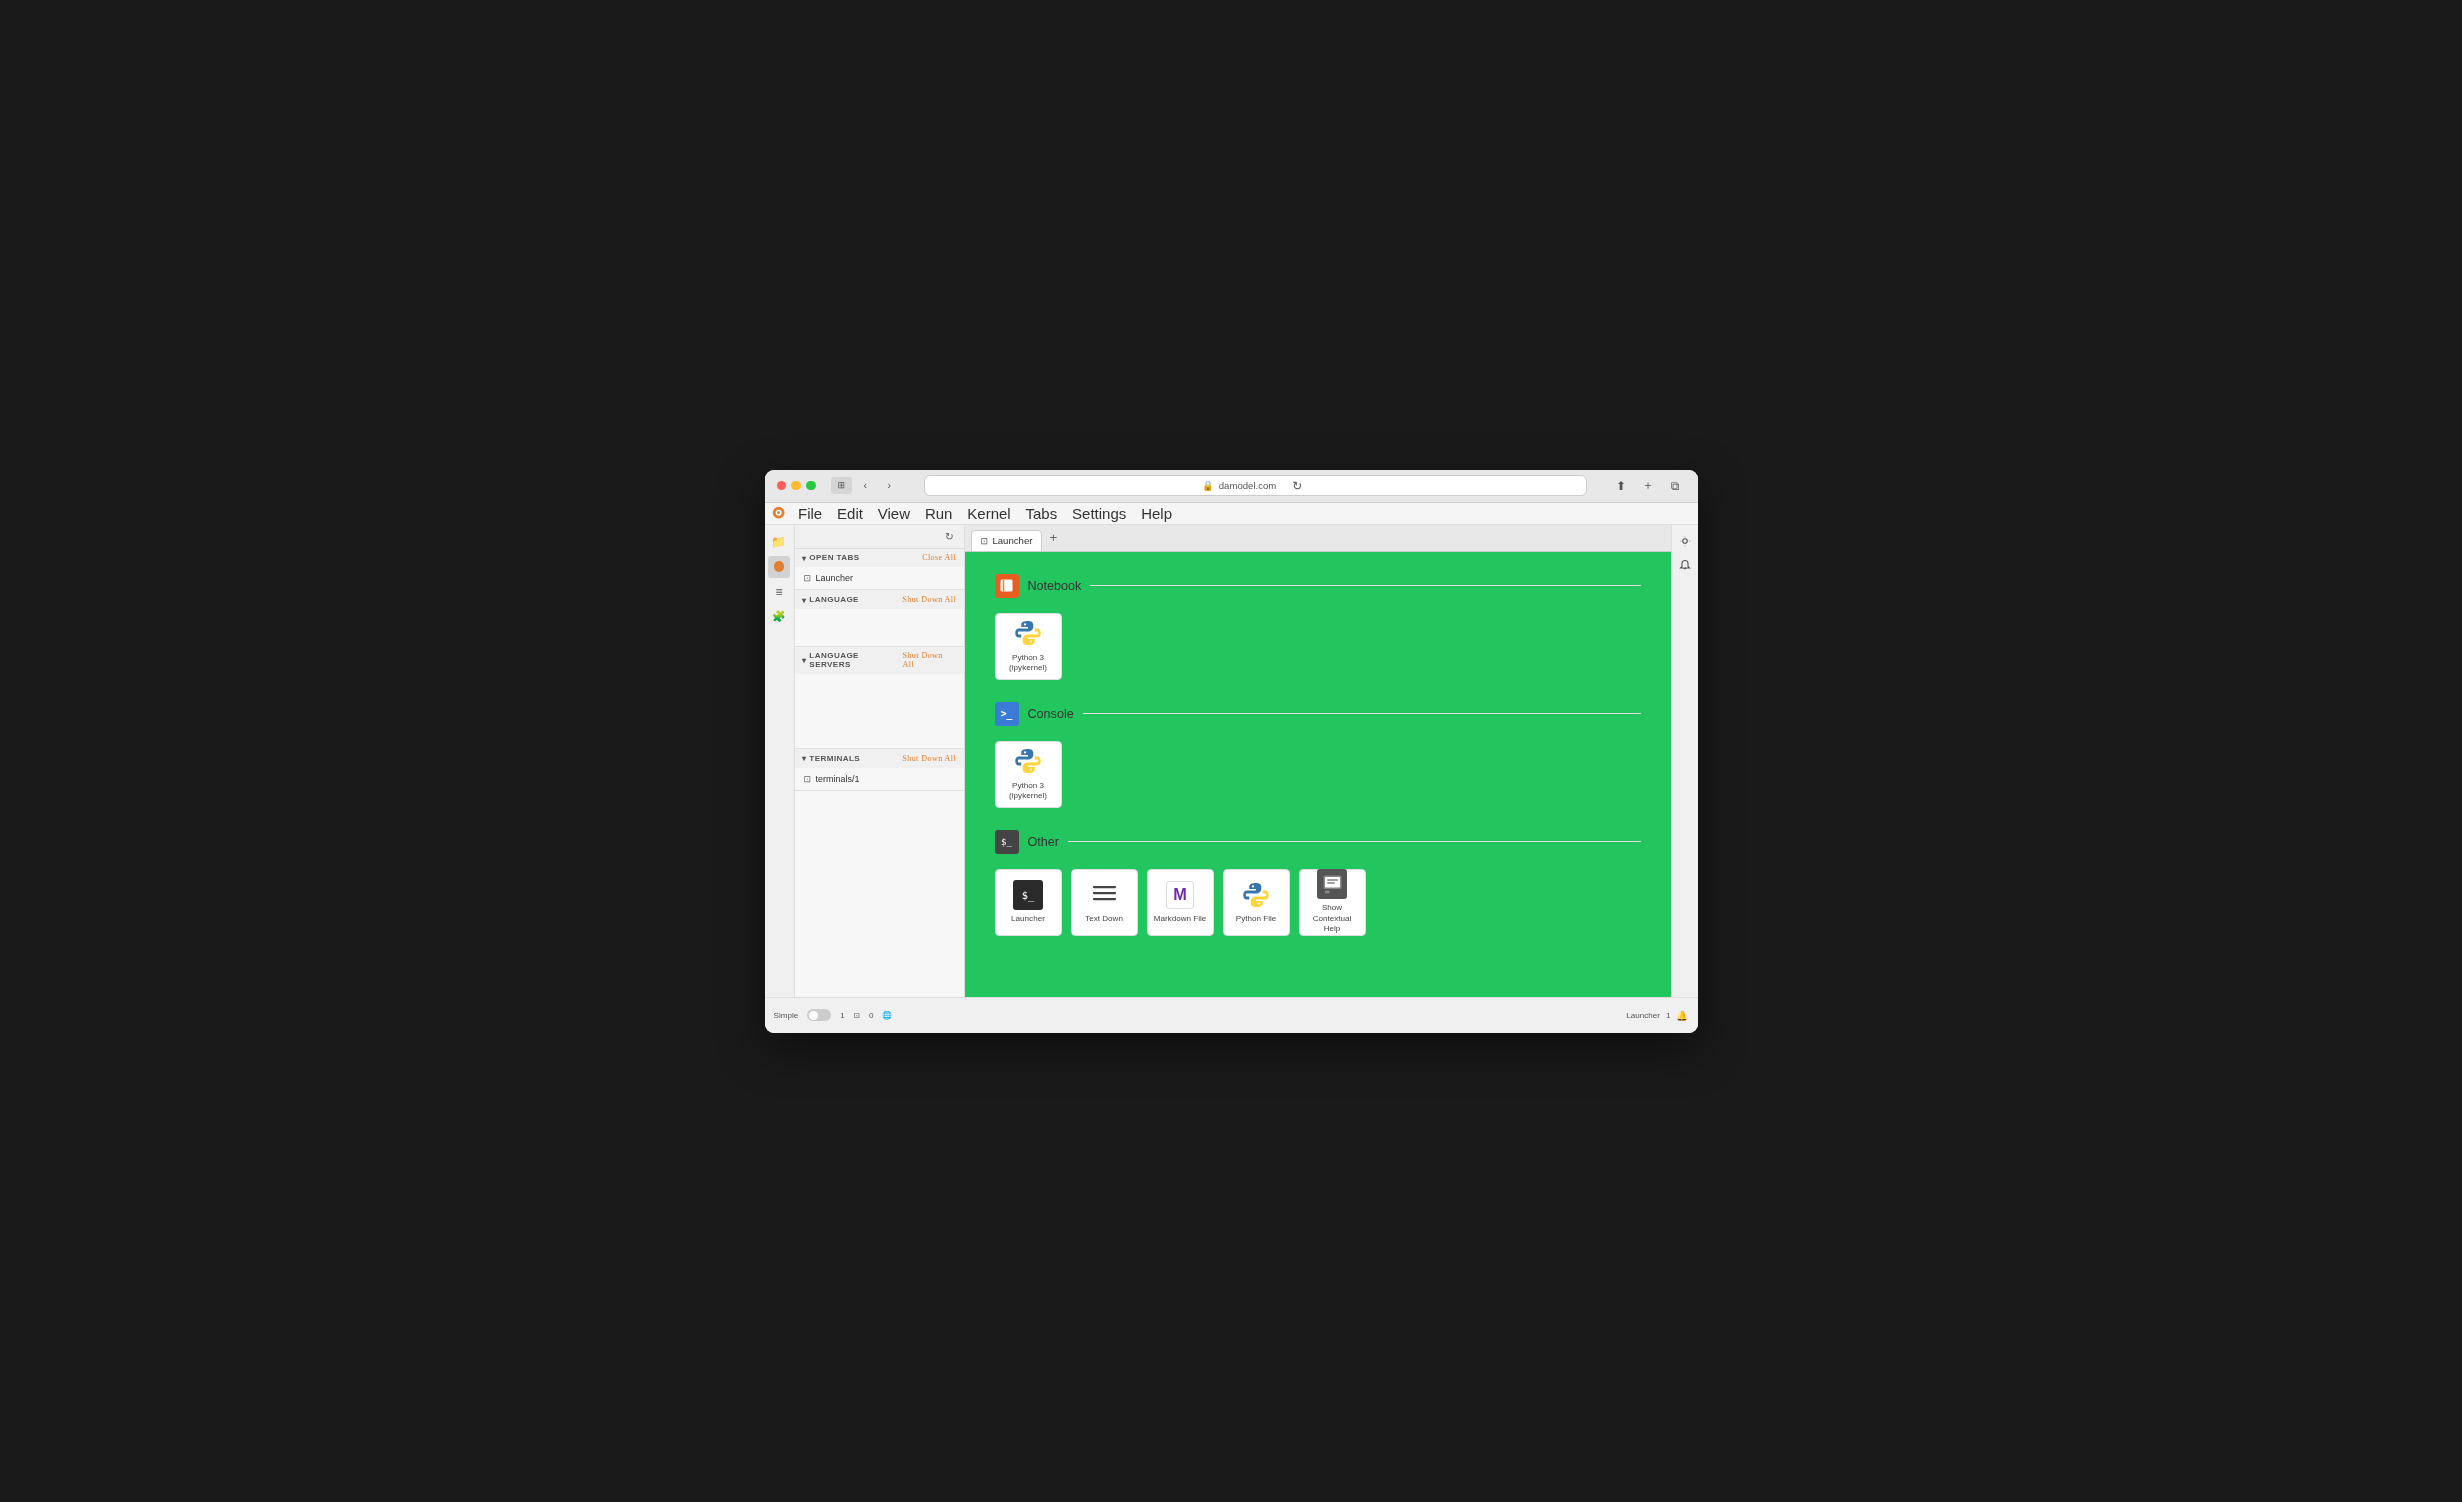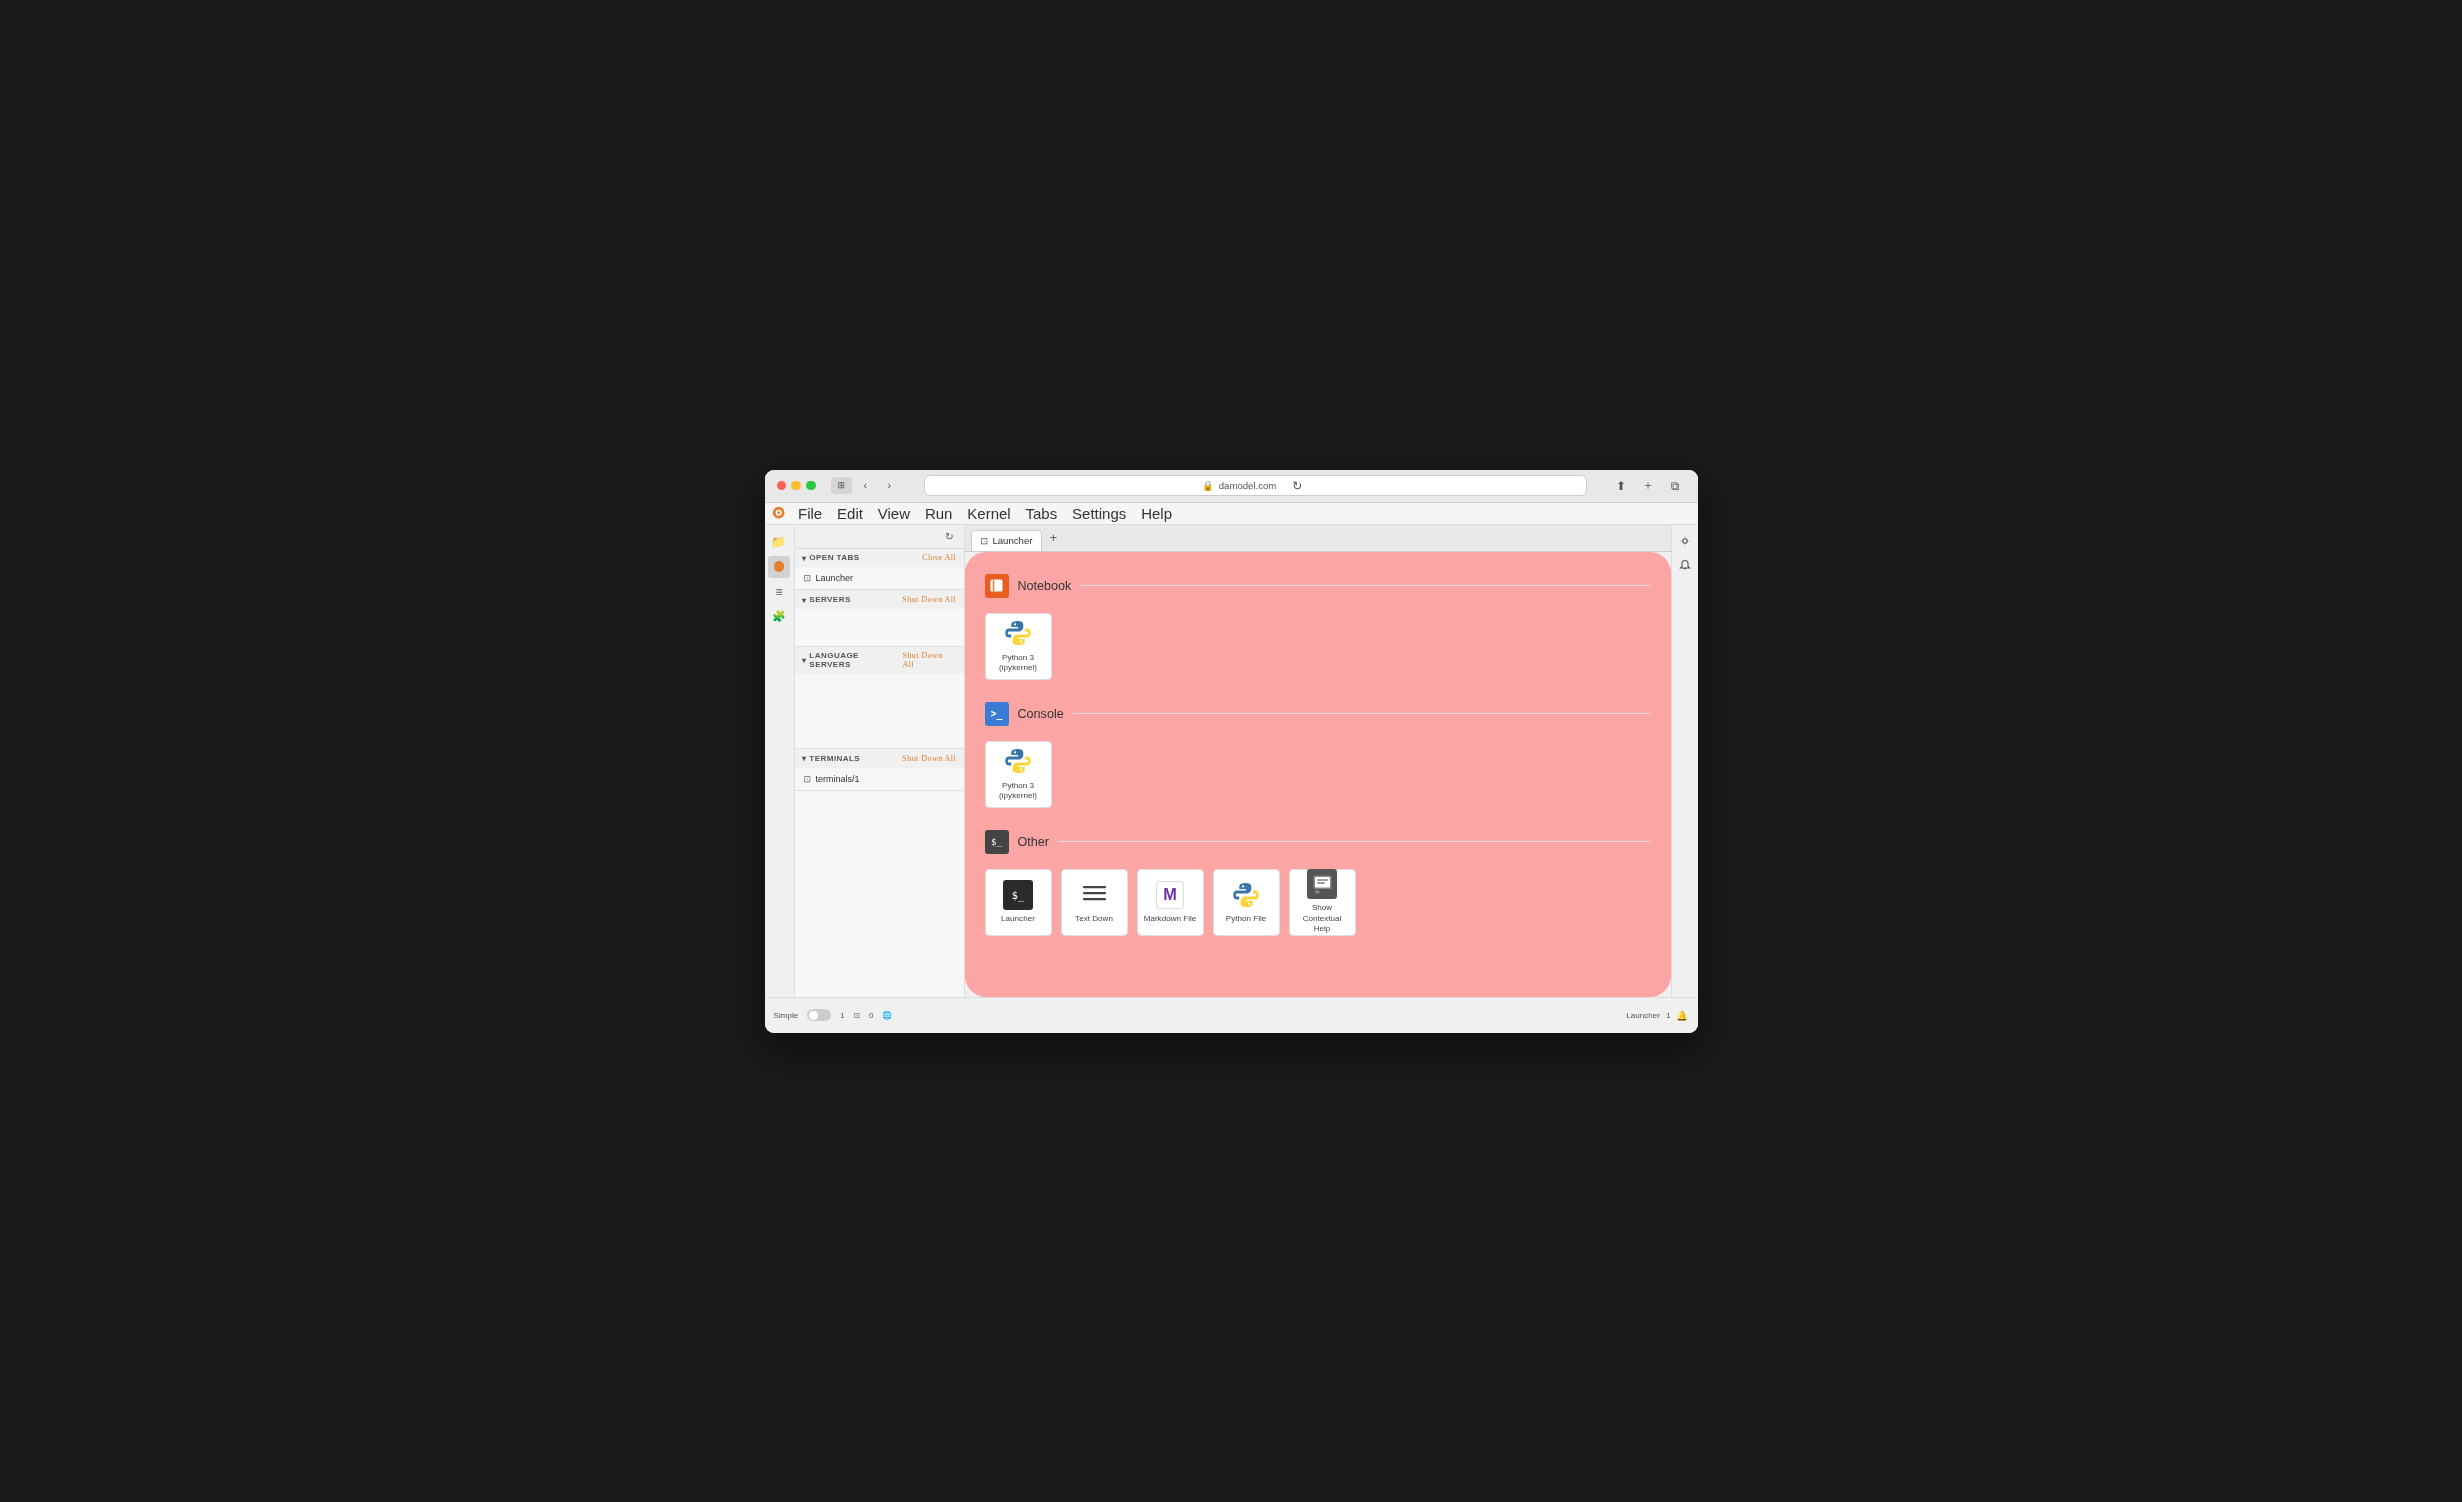--- a/index.html
+++ b/index.html
@@ -283,24 +283,23 @@
       height: 19px;
       display: flex;
       align-items: center;
       justify-content: center;
       border-radius: 3px;
       align-self: center;
     }
     
     .content-area {
       flex: 1;
-      background: #fca5a5;
+      background: #22c55e;
       overflow-y: auto;
-      padding: 22px 20px;
-      border-radius: 21px;
+      padding: 22px 30px;
     }
     .section-divider {
       display: flex;
       align-items: center;
       gap: 9px;
       margin-bottom: 15px;
     }
     .section-divider-label {
       font-size: 12.6px;
       font-weight: 500;
@@ -567,21 +566,21 @@
               <span class="list-item-icon">⊡</span>
               <span>Launcher</span>
             </div>
           </div>
         </div>
 
         <div class="section">
           <div class="section-header">
             <div class="section-header-left">
               <span>▾</span>
-              <span>SERVERS</span>
+              <span>LANGUAGE</span>
             </div>
             <span class="section-action">Shut Down All</span>
           </div>
           <div class="section-content" style="min-height: 37px;"></div>
         </div>
 
         <div class="section">
           <div class="section-header">
             <div class="section-header-left">
               <span>▾</span>

